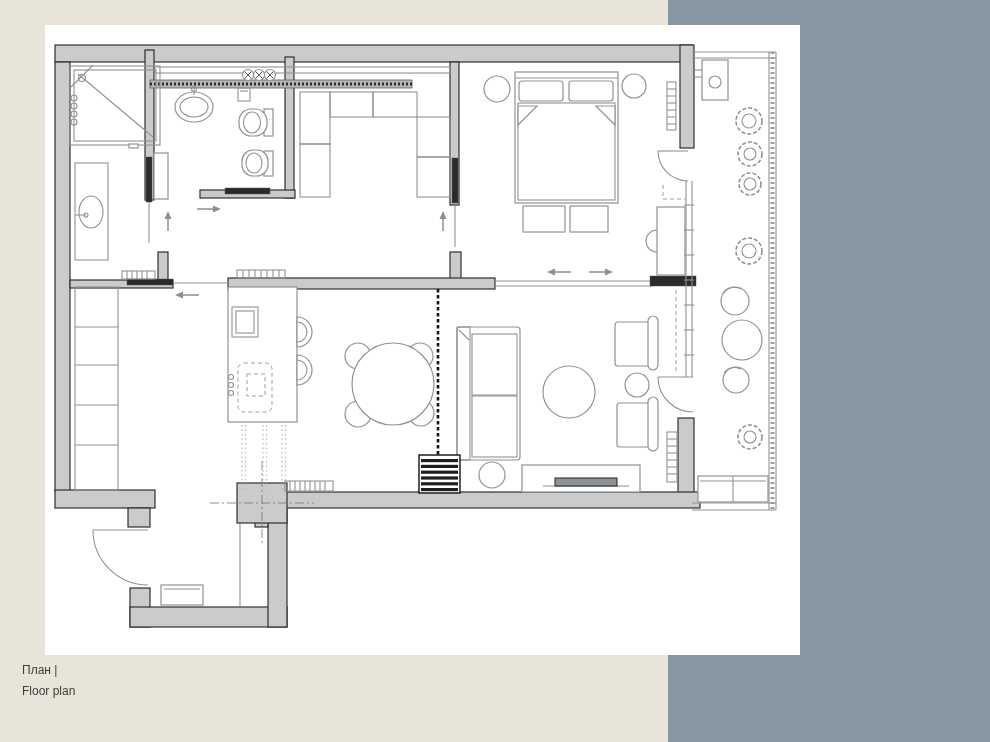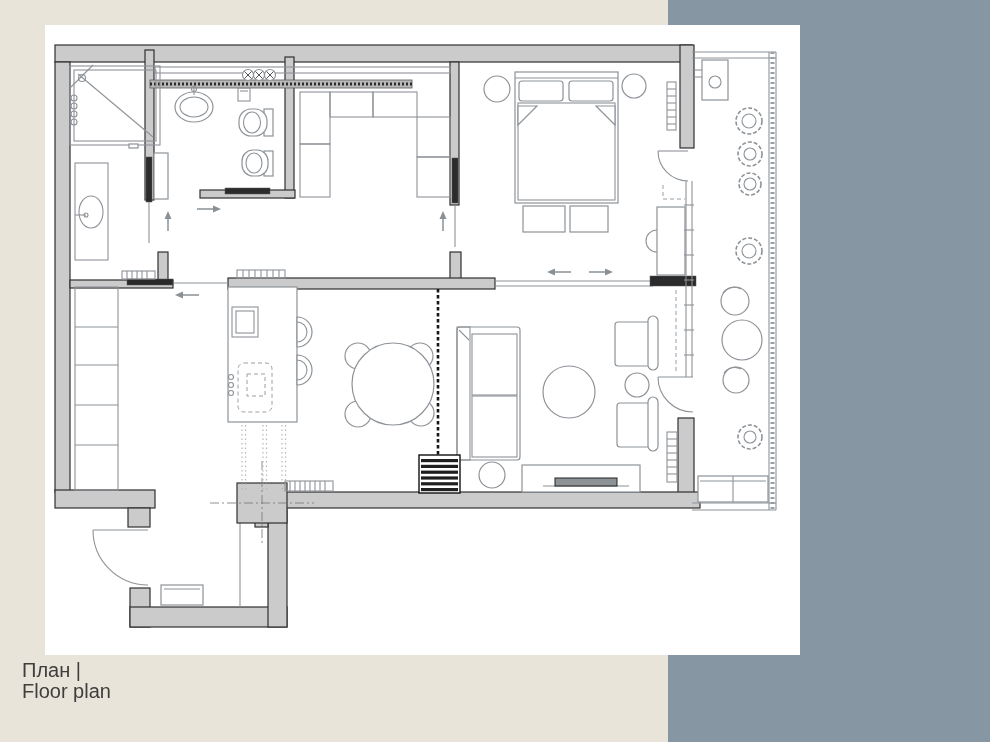--- a/index.html
+++ b/index.html
@@ -5,21 +5,21 @@
   :root{
     --canvas-bg:#e8e4d9; --panel-bg:#8696a3; --sheet-bg:#ffffff;
     --wall-fill:#cbcbcb; --wall-stroke:#303030; --furn:#8e9398;
     --dark:#1f1f1f; --dash:#9aa0a4; --caption:#3e3e3c;
   }
   html,body{margin:0;padding:0;}
   body{width:990px;height:742px;position:relative;background:var(--canvas-bg);
        font-family:"Liberation Sans", sans-serif;overflow:hidden;}
   .panel{position:absolute;left:668px;top:0;width:322px;height:742px;background:var(--panel-bg);}
   .sheet{position:absolute;left:45px;top:25px;width:755px;height:630px;background:var(--sheet-bg);}
-  .caption{position:absolute;left:22px;top:660px;font-size:20px;line-height:21px;color:var(--caption);}
+  .caption{position:absolute;left:22px;top:660px;font-size:12px;line-height:21px;color:var(--caption);}
   svg{display:block;}
   .wall{fill:var(--wall-fill);stroke:var(--wall-stroke);stroke-width:1.2;}
   .thin{fill:none;stroke:var(--furn);stroke-width:1.1;}
   .furn{fill:#ffffff;stroke:var(--furn);stroke-width:1.2;}
   .dk{fill:var(--dark);stroke:none;}
   .dkbar{fill:#2b2b2b;stroke:#555;stroke-width:.5;}
   .gline{stroke:var(--furn);stroke-width:1.1;fill:none;}
   .dashl{stroke:var(--dash);stroke-dasharray:4 3;stroke-width:1;fill:none;}
   .dots{stroke:#b4b8bb;stroke-dasharray:1.5 3;stroke-width:1.2;fill:none;}
   .arrow{stroke:#8a9096;stroke-width:1.5;fill:none;}

